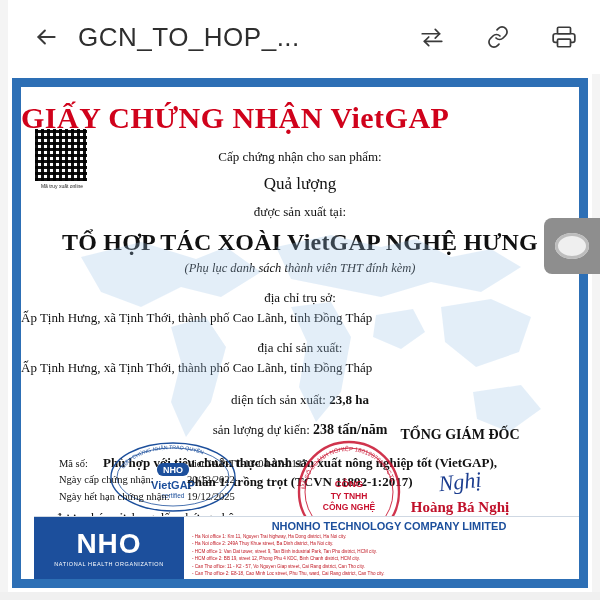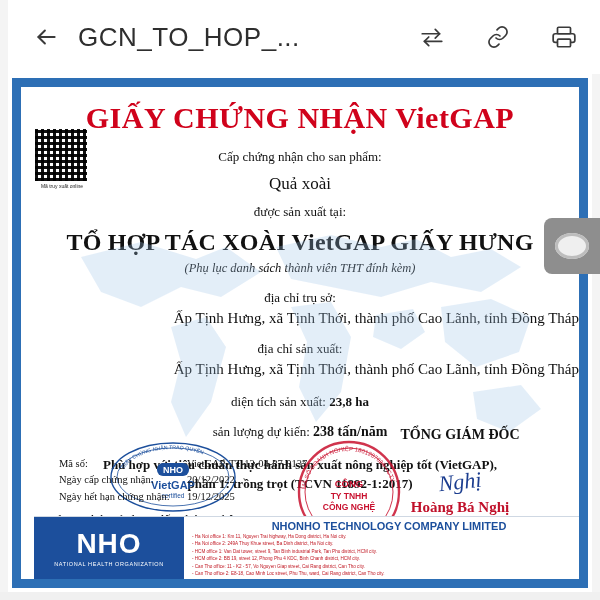--- a/index.html
+++ b/index.html
@@ -99,21 +99,20 @@
   .watermark {
     position: absolute;
     top: 100px; left: 0;
     width: 558px;
     height: 300px;
     opacity: .28;
     pointer-events: none;
   }
 
   .title {
-    text-align: center;
     font-family: "Liberation Serif", serif;
     font-weight: bold;
     font-size: 30px;
     color: #d0021b;
     letter-spacing: .5px;
     margin-top: 14px;
   }
   .sub-line {
     text-align: center;
     font-size: 13px;
@@ -147,22 +146,22 @@
     color: #111;
     margin-top: 5px;
   }
   .addr-label {
     text-align: center;
     font-size: 13px;
     color: #111;
     margin-top: 14px;
   }
   .addr-value {
-    text-align: right;
-    font-size: 15px;
+    text-align: left;
+    font-size: 13px;
     color: #111;
     margin-top: 4px;
   }
   .area {
     text-align: center;
     font-size: 13px;
     color: #111;
     margin-top: 16px;
   }
   .area b { font-weight: bold; }
@@ -400,23 +399,23 @@
         </g>
       </svg>
 
       <div class="qr">
         <div class="qr-img"></div>
         <div class="qr-cap">Mã truy xuất online</div>
       </div>
 
       <div class="title">GIẤY CHỨNG NHẬN VietGAP</div>
       <div class="sub-line">Cấp chứng nhận cho san phẩm:</div>
-      <div class="product">Quả xoài</div>
+      <div class="product">Quả lượng</div>
       <div class="made-at">được sản xuất tại:</div>
-      <div class="org">TỔ HỢP TÁC XOÀI VietGAP GIẤY HƯNG</div>
+      <div class="org">TỔ HỢP TÁC XOÀI VietGAP NGHỆ HƯNG</div>
       <div class="org-note">(Phụ lục danh sách thành viên THT đính kèm)</div>
 
       <div class="addr-label">địa chỉ trụ sở:</div>
       <div class="addr-value">Ấp Tịnh Hưng, xã Tịnh Thới, thành phố Cao Lãnh, tỉnh Đồng Tháp</div>
 
       <div class="addr-label">địa chỉ sản xuất:</div>
       <div class="addr-value">Ấp Tịnh Hưng, xã Tịnh Thới, thành phố Cao Lãnh, tỉnh Đồng Tháp</div>
 
       <div class="area">
         <span>diện tích sản xuất:</span>

